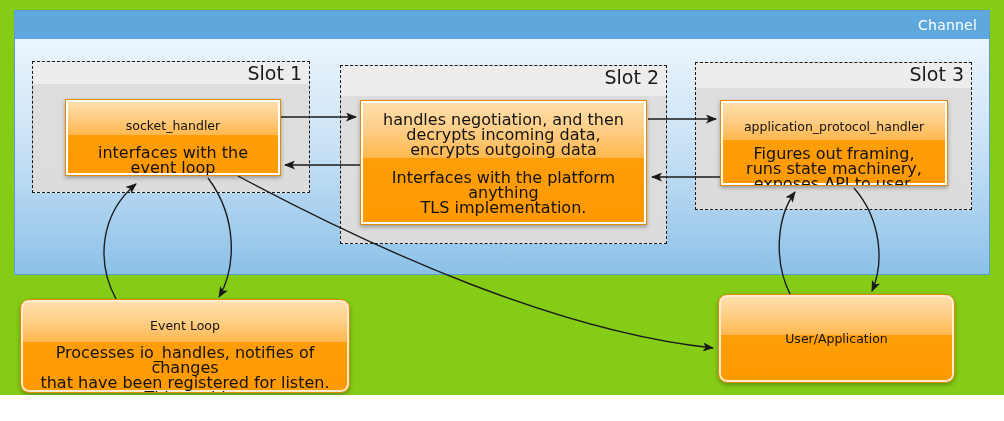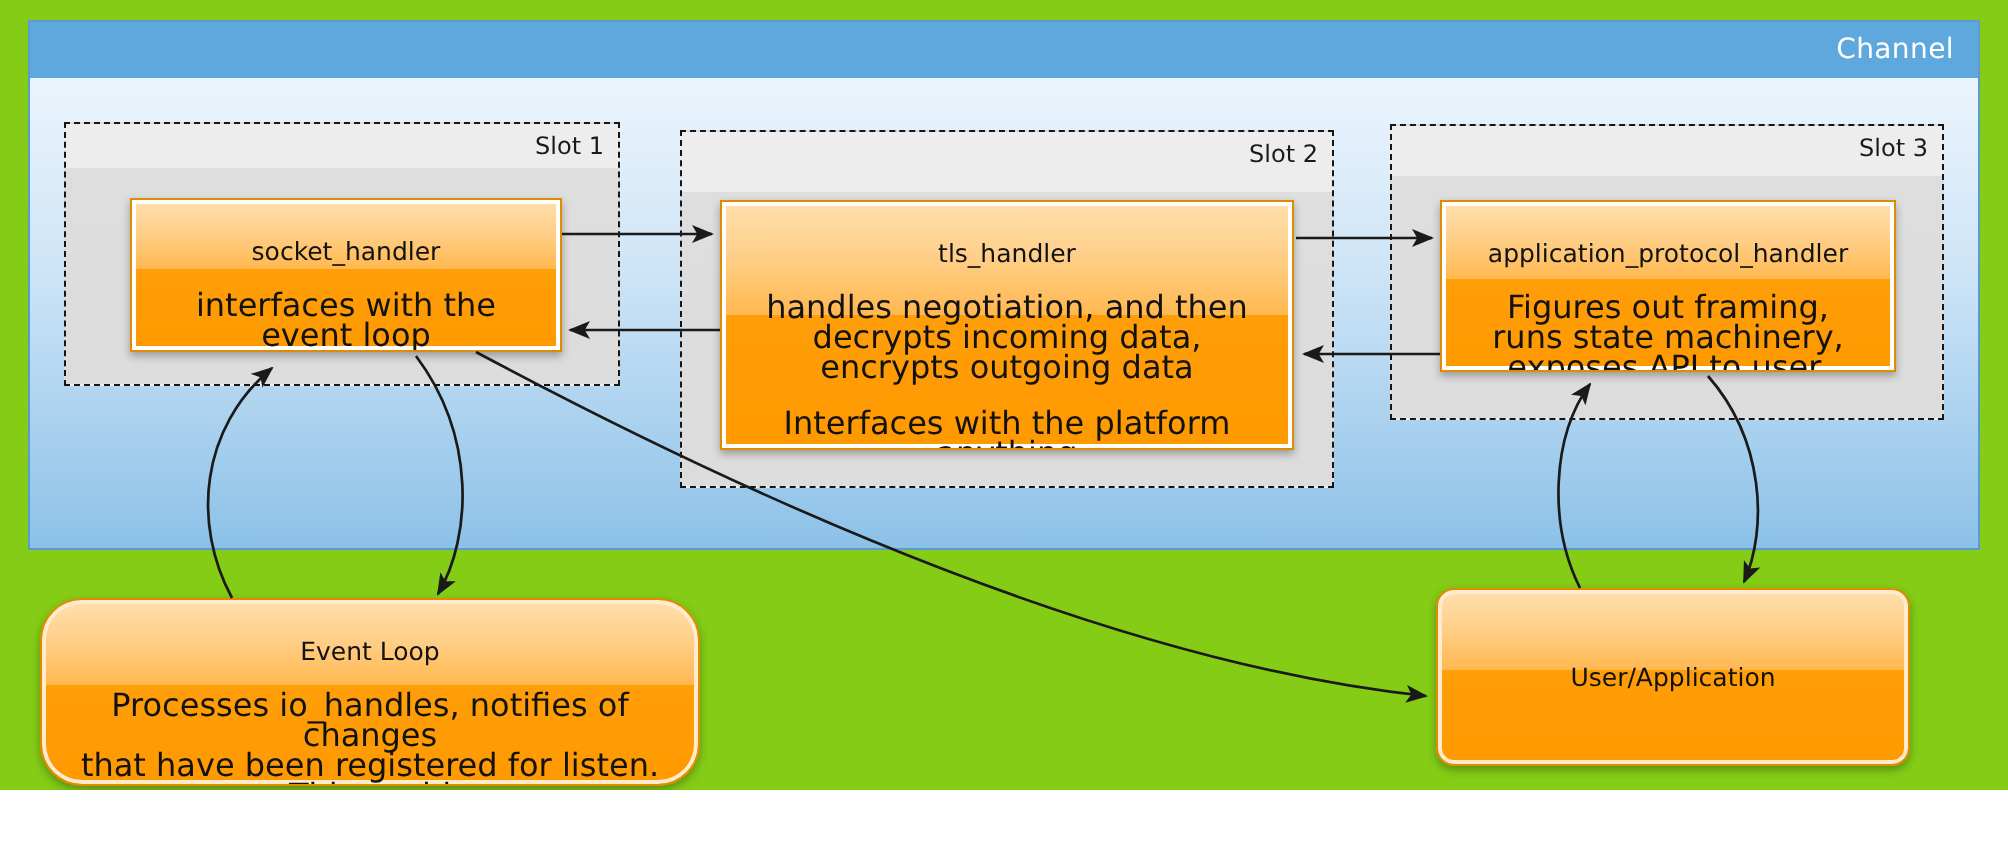--- a/index.html
+++ b/index.html
@@ -44,21 +44,21 @@
   
   .slot{
     position:absolute;
     box-sizing:border-box;
     border:1.6px dashed #161616;
     background:linear-gradient(180deg,#ededed 0%,#ededed 17%,#dedede 17.01%,#dcdcdc 100%);
   }
   .slot-title{
     position:absolute;
     right:7px;top:2px;
-    font-size:12px;
+    font-size:19px;
     line-height:18px;
     color:#1a1a1a;
     white-space:nowrap;
   }
 
   
   .obox{
     position:absolute;
     box-sizing:border-box;
     border:1px solid #e08b00;
@@ -125,39 +125,38 @@
   <div class="obox" style="left:65px;top:99px;width:216px;height:77px;">
     <div class="ohead">socket_handler</div>
     <div class="obody gap">interfaces with the event loop
 and platform-specific io apis</div>
   </div>
 
   <div class="slot" style="left:340px;top:65px;width:327px;height:179px;">
     <div class="slot-title">Slot 2</div>
   </div>
   <div class="obox" style="left:360px;top:100px;width:287px;height:125px;">
-    <div class="ohead">tls_handler</div>
     <div class="obody gap">handles negotiation, and then
 decrypts incoming data,
 encrypts outgoing data</div>
     <div class="obody gap2">Interfaces with the platform anything
 TLS implementation.</div>
   </div>
 
   <div class="slot" style="left:695px;top:62px;width:277px;height:148px;">
     <div class="slot-title">Slot 3</div>
   </div>
   <div class="obox" style="left:720px;top:100px;width:228px;height:86px;">
     <div class="ohead">application_protocol_handler</div>
     <div class="obody gap">Figures out framing,
 runs state machinery,
 exposes API to user.</div>
   </div>
 
-  <div class="obox rounded" style="left:20px;top:299px;width:330px;height:94px;border-radius:21px;">
+  <div class="obox rounded" style="left:20px;top:299px;width:330px;height:94px;">
     <div class="ohead">Event Loop</div>
     <div class="obody gap">Processes io_handles, notifies of changes
 that have been registered for listen. This could
 be a pipe, socket, or really anything.</div>
   </div>
 
   <div class="obox rounded centeronly" style="left:718px;top:294px;width:237px;height:89px;">
     <span>User/Application</span>
   </div>
 

